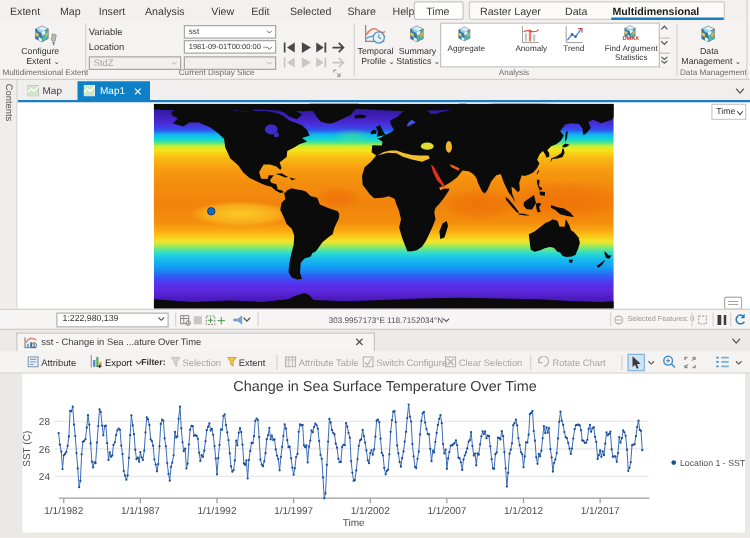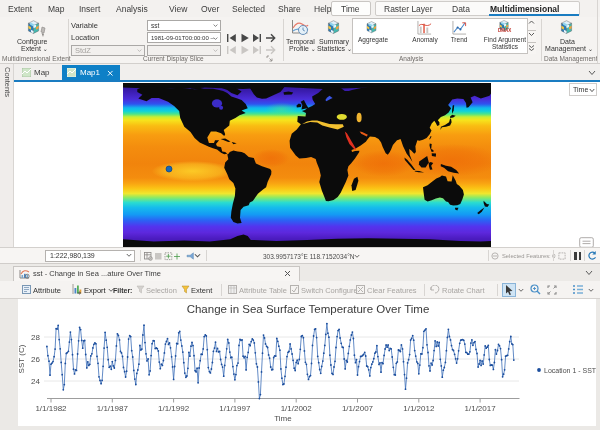--- a/index.html
+++ b/index.html
@@ -8,21 +8,21 @@
 .combo{position:absolute;background:#fff;border:1px solid #aaa8a6;font-size:6.5px;color:#333;line-height:10px;padding-left:3px}
 .combo .ar{position:absolute;right:2px;top:2.5px;width:5px;height:5px}
 .gtxt{font-size:6.5px;color:#6e6a67}
 </style></head><body>
 <div class="abs" style="left:0;top:0;width:600px;height:17px;background:#f3f1ef"></div>
 <div class="t" style="left:8px;top:4px;font-size:8.5px;color:#3b3b3b">Extent</div>
 <div class="t" style="left:48px;top:4px;font-size:8.5px;color:#3b3b3b">Map</div>
 <div class="t" style="left:79px;top:4px;font-size:8.5px;color:#3b3b3b">Insert</div>
 <div class="t" style="left:116px;top:4px;font-size:8.5px;color:#3b3b3b">Analysis</div>
 <div class="t" style="left:169px;top:4px;font-size:8.5px;color:#3b3b3b">View</div>
-<div class="t" style="left:201px;top:4px;font-size:8.5px;color:#3b3b3b">Over</div>
+<div class="t" style="left:201px;top:4px;font-size:8.5px;color:#3b3b3b">Edit</div>
 <div class="t" style="left:232px;top:4px;font-size:8.5px;color:#3b3b3b">Selected</div>
 <div class="t" style="left:278px;top:4px;font-size:8.5px;color:#3b3b3b">Share</div>
 <div class="t" style="left:314px;top:4px;font-size:8.5px;color:#3b3b3b">Help</div>
 <div class="abs" style="left:331px;top:1px;width:40px;height:15px;background:#fdfdfc;border:1px solid #c9c6c3;border-radius:2px"></div>
 <div class="t" style="left:341px;top:4px;font-size:8.5px;color:#3b3b3b">Time</div>
 <div class="abs" style="left:375px;top:1px;width:205px;height:15px;background:#fbfaf9;border:1px solid #cfccc9;border-radius:2px"></div>
 <div class="t" style="left:384px;top:4px;font-size:8.5px;color:#3b3b3b">Raster Layer</div>
 <div class="t" style="left:452px;top:4px;font-size:8.5px;color:#3b3b3b">Data</div>
 <div class="t" style="left:490px;top:4px;font-size:8.5px;font-weight:bold;color:#1d1d1d">Multidimensional</div>
 <div class="abs" style="left:489px;top:14px;width:90px;height:2px;background:#1a7cc1"></div>
@@ -408,21 +408,21 @@
 <div class="t" style="left:239px;top:286px;font-size:7.5px;color:#a8a5a2">Attribute Table</div>
 <svg class="abs" style="left:290px;top:285px" width="9" height="9" viewBox="0 0 9 9">
     <rect x="0.5" y="0.5" width="8" height="8" fill="none" stroke="#b5b2af"></rect>
     <path d="M2 5 L4 7 L7 2" stroke="#b5b2af" fill="none"></path>
   </svg>
 <div class="t" style="left:301px;top:286px;font-size:7.5px;color:#a8a5a2">Switch Configure</div>
 <svg class="abs" style="left:356px;top:285px" width="9" height="9" viewBox="0 0 9 9">
     <rect x="0.5" y="0.5" width="8" height="8" fill="none" stroke="#b5b2af"></rect>
     <path d="M2 2 L7 7 M7 2 L2 7" stroke="#b5b2af" fill="none"></path>
   </svg>
-<div class="t" style="left:367px;top:286px;font-size:7.5px;color:#a8a5a2">Clear Features</div>
+<div class="t" style="left:367px;top:286px;font-size:7.5px;color:#a8a5a2">Clear Selection</div>
 <div class="sep" style="left:424px;top:284px;height:12px"></div>
 <svg class="abs" style="left:430px;top:285px" width="10" height="9" viewBox="0 0 10 9">
     <path d="M1 5 A4 4 0 1 1 5 8" fill="none" stroke="#b5b2af" stroke-width="1"></path>
     <path d="M1 2v3h3" fill="none" stroke="#b5b2af"></path>
   </svg>
 <div class="t" style="left:442px;top:286px;font-size:7.5px;color:#a8a5a2">Rotate Chart</div>
 <div class="sep" style="left:497px;top:284px;height:12px"></div>
 <div class="abs" style="left:502px;top:283px;width:14px;height:14px;background:#cfe4f4;border:1px solid #8ab4d8"></div>
 <svg class="abs" style="left:505px;top:285px" width="9" height="10" viewBox="0 0 9 10">
     <path d="M1 0 L7.5 6 L4.5 6.3 L6 9.5 L4.5 10 L3 6.8 L1 8.5Z" fill="#3a3a3a"></path>

